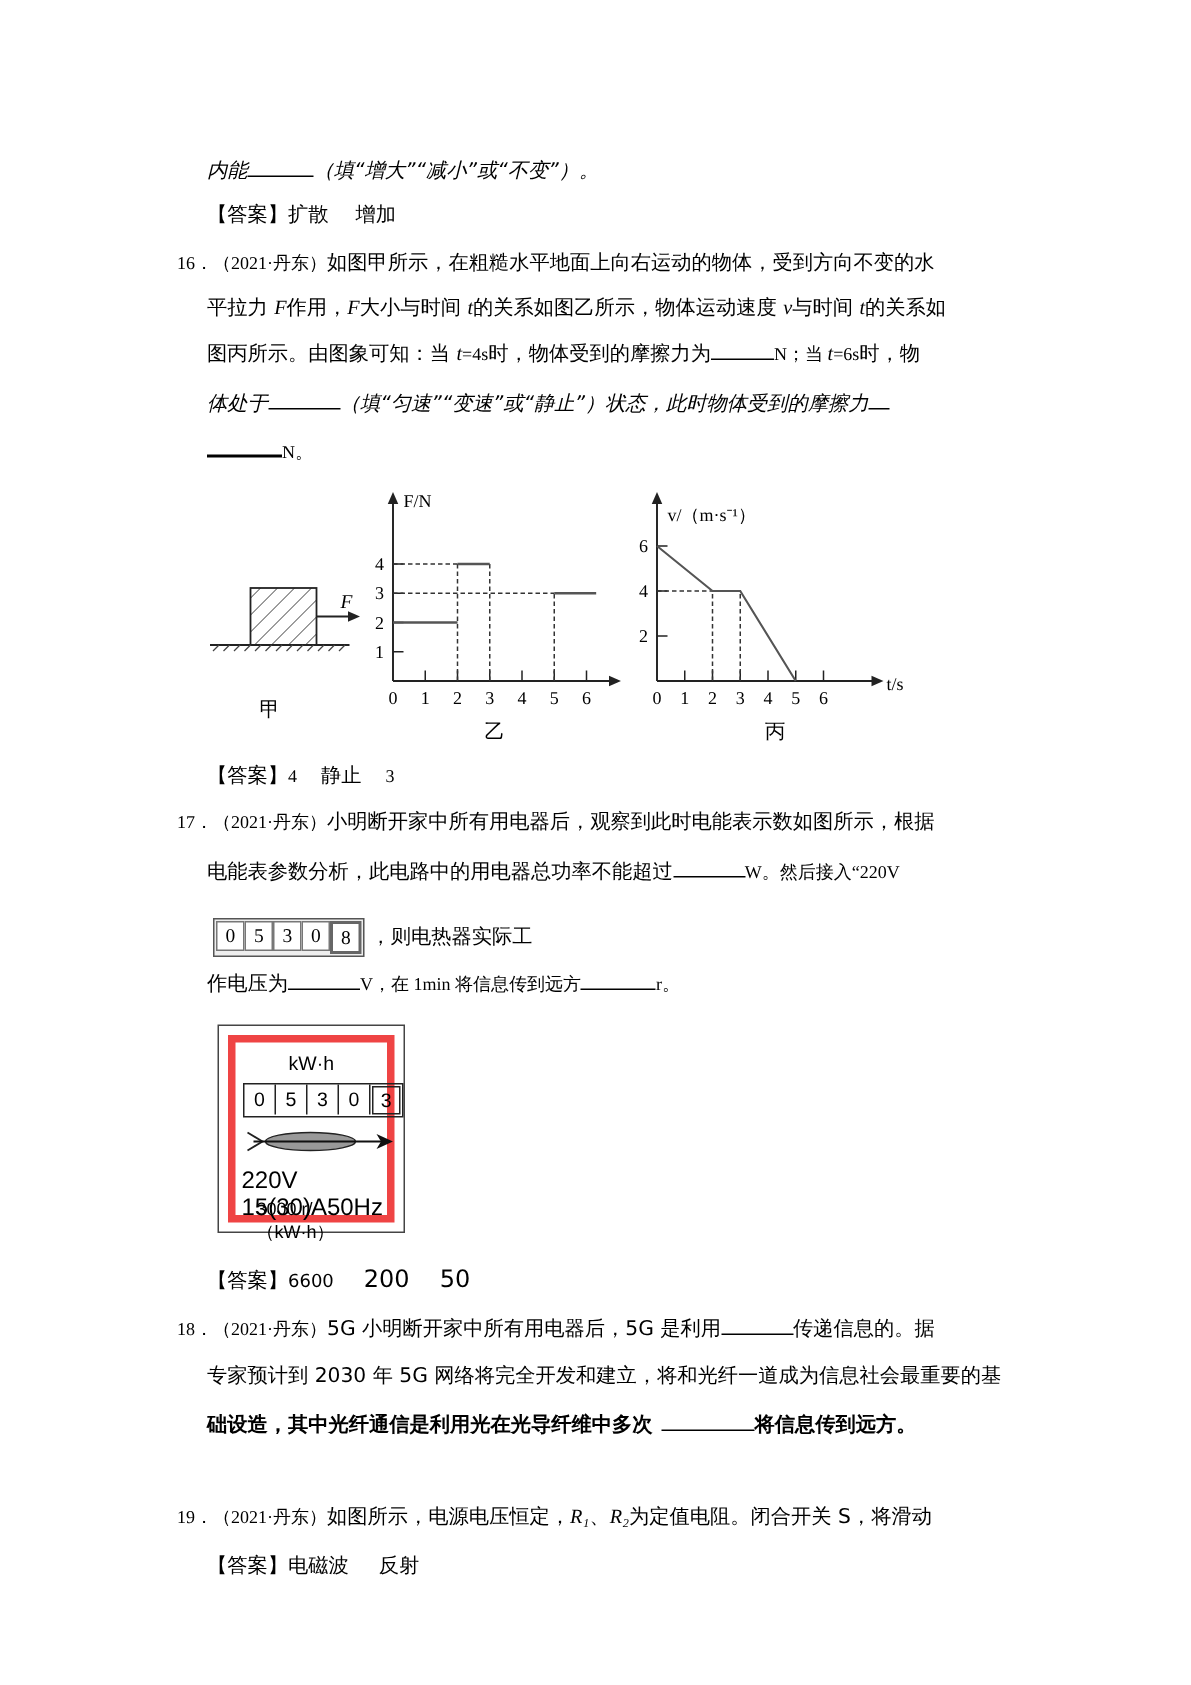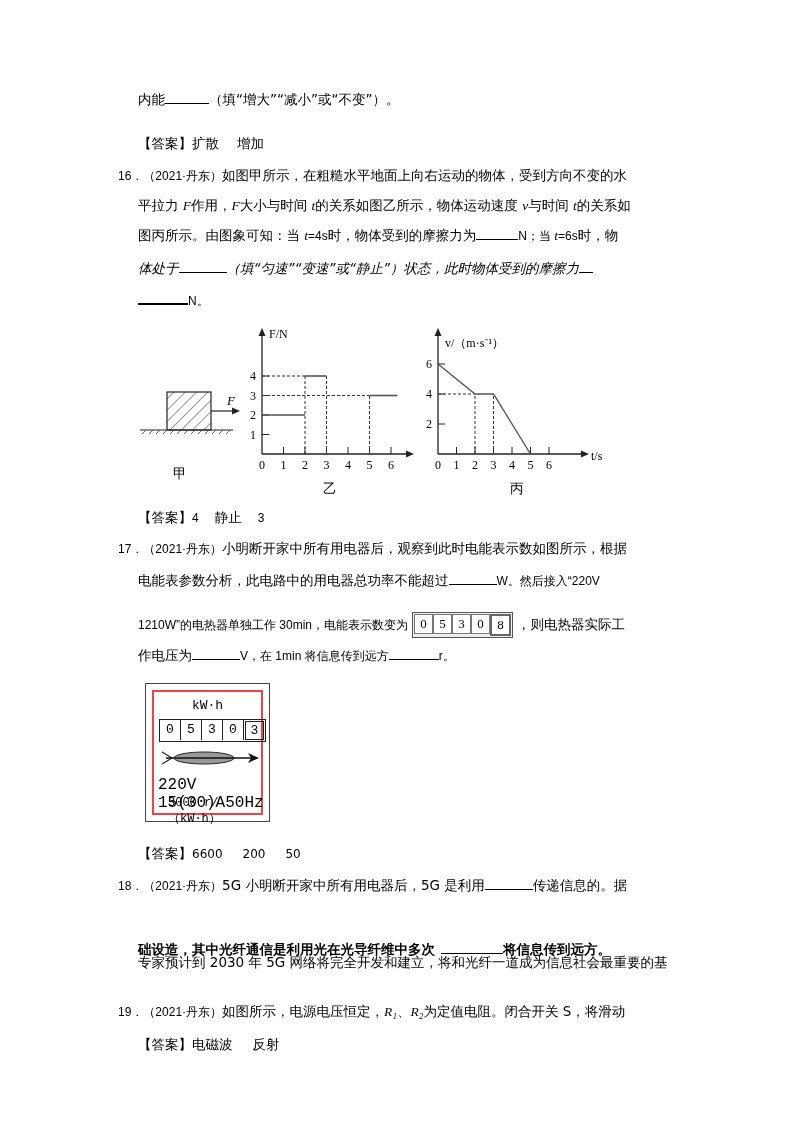--- a/index.html
+++ b/index.html
@@ -1,38 +1,38 @@
 <!DOCTYPE html>
 <html><head>
 <meta charset="utf-8">
 <style>
   html, body { margin:0; padding:0; background:#fff; }
   body { width:794px; height:1123px; position:relative; overflow:hidden;
          font-family:"DejaVu Sans", sans-serif; color:#000; font-size:13.5px; }
   .line { position:absolute; white-space:nowrap; line-height:20px; }
   .blank { display:inline-block; border-bottom:1px solid #000; height:14px; vertical-align:baseline; }
-  .mono { font-family:Liberation Sans, sans-serif; font-size:12px; }
+  .mono { font-family:Liberation Serif, serif; font-size:12px; }
   .it { font-style:italic; font-family:"Liberation Serif", serif; }
   .fig { position:absolute; }
   .inline-meter { display:inline-flex; vertical-align:middle; border:1px solid #555; padding:1px; margin:0 4px; background:#eee; }
   .inline-meter span { display:inline-block; width:17px; height:18px; border:1px solid #777; background:#fff; text-align:center; font-family:"Liberation Serif", serif; font-size:13px; line-height:18px; }
   .inline-meter span.last { border:2px solid #666; }
   .meter { position:absolute; left:145px; top:683px; width:123px; height:137px; border:1.5px solid #444; }
-  .meter-inner { position:absolute; left:6px; top:6px; right:6px; bottom:6px; border:2px solid #ef4444; font-family:Liberation Mono, monospace; }
+  .meter-inner { position:absolute; left:6px; top:6px; right:6px; bottom:6px; border:5px solid #ef4444; font-family:Liberation Sans, sans-serif; }
   .meter-unit { position:absolute; top:6px; width:100%; text-align:center; font-size:13px; }
   .digits { position:absolute; left:5px; top:27px; display:flex; border:1px solid #222; }
   .digits span { width:20px; height:20px; border-right:1px solid #222; text-align:center; line-height:20px; font-size:13px; }
   .digits span.last { border:1.5px solid #222; width:17px; height:17px; margin:1px; line-height:17px; }
   .spec1 { position:absolute; left:4px; top:84px; font-size:16px; }
   .spec2 { position:absolute; left:14px; top:104px; font-size:12px; }
 </style>
 </head>
 <body>
 
-<div class="line" style="left:138px;top:89px;">
+<div class="line" style="left:138px;top:103px;font-style:italic;">
   <span>内能</span><span class="blank" style="width:44px"></span><span>（填“增大”“减小”或“不变”）。</span>
 </div>
 <div class="line" style="left:138px;top:133px;">
   <span>【答案】</span><span>扩散</span><span style="display:inline-block;width:18px"></span><span>增加</span>
 </div>
 
 <div class="line" style="left:118px;top:165px;">
   <span class="mono">16．</span><span class="mono">（2021·丹东）</span><span>如图甲所示，在粗糙水平地面上向右运动的物体，受到方向不变的水</span>
 </div>
 <div class="line" style="left:138px;top:195px;">
@@ -152,21 +152,21 @@
   <span>【答案】</span><span class="mono">4</span><span style="display:inline-block;width:16px"></span><span>静止</span><span style="display:inline-block;width:16px"></span><span class="mono">3</span>
 </div>
 
 <div class="line" style="left:118px;top:538px;">
   <span class="mono">17．</span><span class="mono">（2021·丹东）</span><span>小明断开家中所有用电器后，观察到此时电能表示数如图所示，根据</span>
 </div>
 <div class="line" style="left:138px;top:570px;">
   <span>电能表参数分析，此电路中的用电器总功率不能超过</span><span class="blank" style="width:48px"></span><span class="mono">W。然后接入“220V</span>
 </div>
 <div class="line" style="left:138px;top:612px;">
-  <span class="mono">1210W”的电热器单独工作 30min，电能表示数变为</span><span class="inline-meter">
+  <span class="inline-meter">
       <span>0</span>
       <span>5</span>
       <span>3</span>
       <span>0</span>
       <span class="last">8</span>
     </span><span>，则电热器实际工</span>
 </div>
 <div class="line" style="left:138px;top:645px;">
   <span>作电压为</span><span class="blank" style="width:48px"></span><span class="mono">V，在 1min 将信息传到远方</span><span class="blank" style="width:50px"></span><span class="mono">r。</span>
 </div>
@@ -186,27 +186,27 @@
       <polyline points="2,4 12,10 2,16" fill="none" stroke="#222" stroke-width="1.2"></polyline>
       <line x1="6" y1="10" x2="92" y2="10" stroke="#111" stroke-width="1.3"></line>
       <polygon points="99,10 88,5 91,10 88,15" fill="#111"></polygon>
     </svg>
     <div class="spec1">220V 15(30)A50Hz</div>
     <div class="spec2">3000  r/（kW·h）</div>
   </div>
 </div>
 
 <div class="line" style="left:138px;top:843px;">
-  <span>【答案】</span><span style="font-size:12px">6600</span><span style="display:inline-block;width:20px"></span><span style="font-size:12px">200</span><span style="display:inline-block;width:20px"></span><span style="font-size:12px">50</span>
+  <span>【答案】</span><span style="font-size:12px">6600</span><span style="display:inline-block;width:20px"></span><span style="font-size:16px">200</span><span style="display:inline-block;width:20px"></span><span style="font-size:16px">50</span>
 </div>
 
 <div class="line" style="left:118px;top:875px;">
   <span class="mono">18．</span><span class="mono">（2021·丹东）</span><span>5G 小明断开家中所有用电器后，5G 是利用</span><span class="blank" style="width:48px"></span><span>传递信息的。据</span>
 </div>
-<div class="line" style="left:138px;top:907px;margin-top:45px;">
+<div class="line" style="left:138px;top:907px;">
   <span>专家预计到 2030 年 5G 网络将完全开发和建立，将和光纤一道成为信息社会最重要的基</span>
 </div>
 <div class="line" style="left:138px;top:939px;font-weight:bold;">
   <span>础设造，其中光纤通信是利用光在光导纤维中多次</span><span style="display:inline-block;width:6px"></span><span class="blank" style="width:62px"></span><span>将信息传到远方。</span>
 </div>
 <div class="line" style="left:138px;top:996px;margin-top:38px;">
   <span>【答案】</span><span>电磁波</span><span style="display:inline-block;width:20px"></span><span>反射</span>
 </div>
 
 <div class="line" style="left:118px;top:1001px;">

